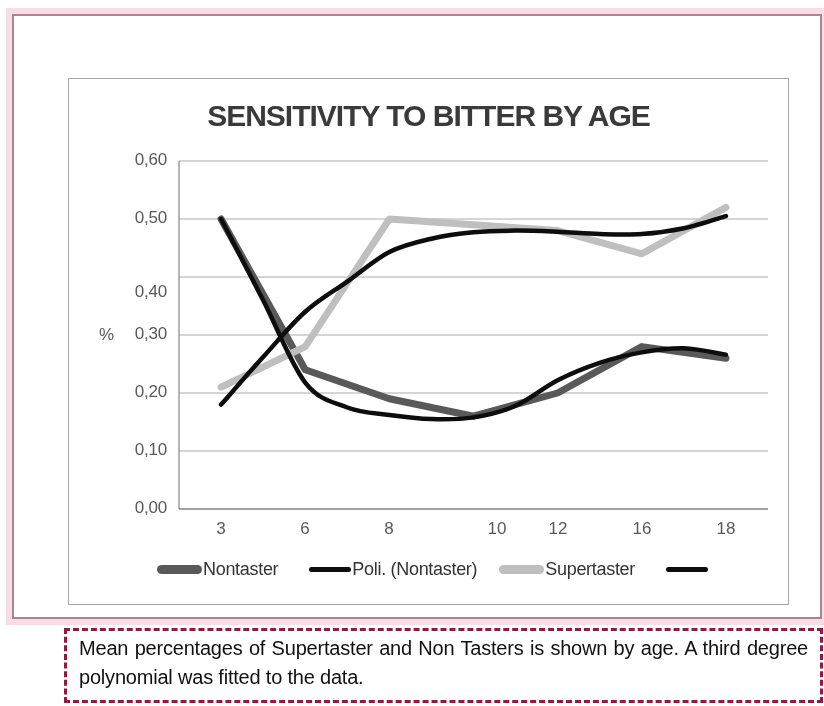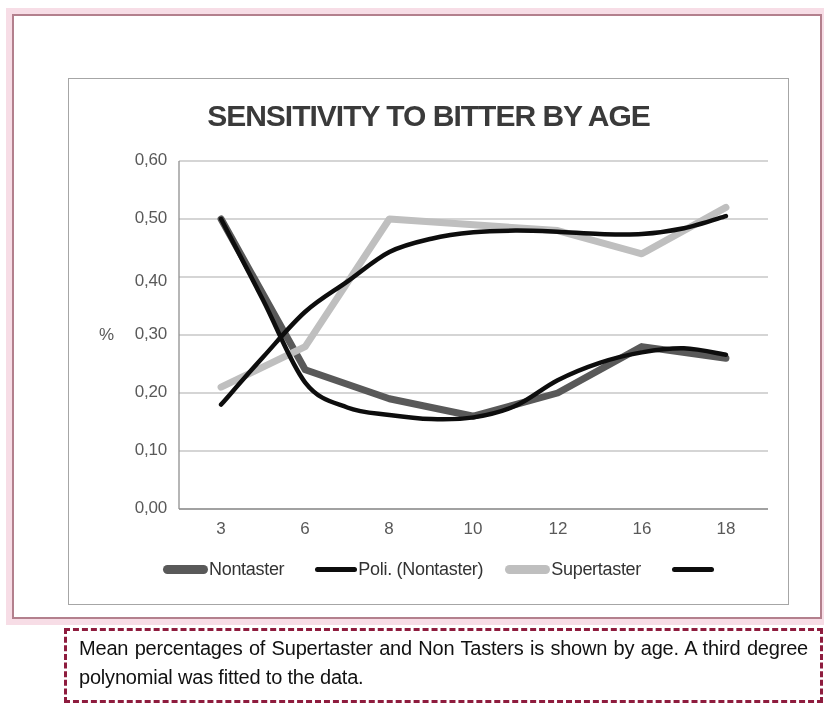--- a/index.html
+++ b/index.html
@@ -18,21 +18,21 @@
                font-size:30px;font-weight:700;letter-spacing:-1px;
                color:var(--title-text);}
   .ylab{position:absolute;left:0;width:98px;text-align:right;font-size:17px;
         color:var(--axis-text);letter-spacing:-0.2px;}
   .xlab{position:absolute;top:440px;width:44px;margin-left:-22px;text-align:center;
         font-size:17px;color:var(--axis-text);}
   .pct{position:absolute;left:30px;top:246px;font-size:17px;color:var(--axis-text);}
   svg.plot{position:absolute;left:0;top:0;}
 
   
-  .legend{position:absolute;left:10px;top:480px;width:100%;display:flex;
+  .legend{position:absolute;left:4px;top:480px;width:100%;display:flex;
           justify-content:center;align-items:center;gap:22px;}
   .leg-item{display:flex;align-items:center;}
   .leg-item.poly{margin-left:9px;}
   .swatch{width:45px;height:9px;border-radius:5px;flex:0 0 auto;}
   .leg-item.poly .swatch{width:42px;height:5px;border-radius:3px;}
   .leg-label{font-size:18px;color:#333333;letter-spacing:-0.3px;margin-left:1px;}
 
   
   .caption-box{position:absolute;left:20px;top:628px;right:1px;height:66px;
                border:3px dashed var(--caption-border);background:#ffffff;
@@ -59,32 +59,32 @@
       <line x1="110" y1="82" x2="110" y2="430" stroke="#8f8f8f" stroke-width="1.3"></line>
       <line x1="110" y1="430" x2="699" y2="430" stroke="#8f8f8f" stroke-width="1.3"></line>
       <polyline points="152.07142857142856,140 236.21428571428572,290.79999999999995 320.35714285714283,319.79999999999995 404.5,337.2 488.6428571428571,314 572.7857142857142,267.59999999999997 656.9285714285714,279.2" fill="none" stroke="#595959" stroke-width="7" stroke-linejoin="round" stroke-linecap="round"></polyline>
       <polyline points="152.07142857142856,308.2 236.21428571428572,267.59999999999997 320.35714285714283,140 404.5,145.8 488.6428571428571,151.59999999999997 572.7857142857142,174.79999999999998 656.9285714285714,128.39999999999998" fill="none" stroke="#bfbfbf" stroke-width="7" stroke-linejoin="round" stroke-linecap="round"></polyline>
       <path d="M152.07142857142856,140C159.08333333333331,153.53333333333333,180.11904761904762,193.94000000000003,194.14285714285714,221.20000000000002C208.16666666666666,248.46,222.1904761904762,285.6766666666667,236.21428571428572,303.56C250.23809523809524,321.4433333333333,264.26190476190476,323.0866666666667,278.2857142857143,328.5C292.3095238095238,333.9133333333333,306.3333333333333,334.1066666666666,320.35714285714283,336.03999999999996C334.38095238095235,337.9733333333333,348.4047619047619,339.71333333333337,362.42857142857144,340.1C376.45238095238096,340.4866666666667,390.4761904761905,340.58333333333337,404.5,338.36C418.5238095238095,336.13666666666666,432.54761904761904,332.94666666666666,446.57142857142856,326.76C460.5952380952381,320.5733333333333,474.6190476190476,308.3933333333333,488.6428571428571,301.24C502.66666666666663,294.0866666666667,516.6904761904761,288.47999999999996,530.7142857142857,283.84C544.7380952380952,279.2,558.7619047619047,275.81666666666666,572.7857142857142,273.4C586.8095238095237,270.9833333333333,600.8333333333334,268.9533333333333,614.8571428571429,269.34C628.8809523809524,269.72666666666663,649.9166666666667,274.6566666666667,656.9285714285714,275.72" fill="none" stroke="#0d0d0d" stroke-width="4.5" stroke-linecap="round"></path>
       <path d="M152.07142857142856,325.6C159.08333333333331,317.67333333333335,180.11904761904762,293.50666666666666,194.14285714285714,278.03999999999996C208.16666666666666,262.57333333333327,222.1904761904762,245.36666666666662,236.21428571428572,232.79999999999995C250.23809523809524,220.2333333333333,264.26190476190476,212.5966666666666,278.2857142857143,202.63999999999996C292.3095238095238,192.6833333333333,306.3333333333333,180.21333333333334,320.35714285714283,173.06C334.38095238095235,165.90666666666667,348.4047619047619,163.00666666666663,362.42857142857144,159.71999999999997C376.45238095238096,156.4333333333333,390.4761904761905,154.6933333333333,404.5,153.33999999999997C418.5238095238095,151.98666666666665,432.54761904761904,151.69666666666663,446.57142857142856,151.59999999999997C460.5952380952381,151.5033333333333,474.6190476190476,152.17999999999998,488.6428571428571,152.76C502.66666666666663,153.34,516.6904761904761,154.69333333333333,530.7142857142857,155.07999999999998C544.7380952380952,155.46666666666664,558.7619047619047,156.04666666666665,572.7857142857142,155.07999999999998C586.8095238095237,154.11333333333332,600.8333333333334,152.2766666666667,614.8571428571429,149.28000000000003C628.8809523809524,146.28333333333336,649.9166666666667,139.13000000000002,656.9285714285714,137.10000000000002" fill="none" stroke="#0d0d0d" stroke-width="4.5" stroke-linecap="round"></path>
     </svg>
 
   <div class="ylab" style="top:71px">0,60</div>
   <div class="ylab" style="top:129px">0,50</div>
-  <div class="ylab" style="top:192px">0,40</div>
+  <div class="ylab" style="top:203px">0,40</div>
   <div class="ylab" style="top:245px">0,30</div>
   <div class="ylab" style="top:303px">0,20</div>
   <div class="ylab" style="top:361px">0,10</div>
   <div class="ylab" style="top:419px">0,00</div>
 
   <div class="pct">%</div>
 
   <div class="xlab" style="left:152px">3</div>
   <div class="xlab" style="left:236px">6</div>
   <div class="xlab" style="left:320px">8</div>
-  <div class="xlab" style="left:404px">10</div>
+  <div class="xlab" style="left:428px">10</div>
   <div class="xlab" style="left:489px">12</div>
   <div class="xlab" style="left:573px">16</div>
   <div class="xlab" style="left:657px">18</div>
 
   <div class="legend">
     <div class="leg-item">
       <span class="swatch" style="background: rgb(89, 89, 89);"></span>
       <span class="leg-label">Nontaster</span>
     </div>
     <div class="leg-item poly">

